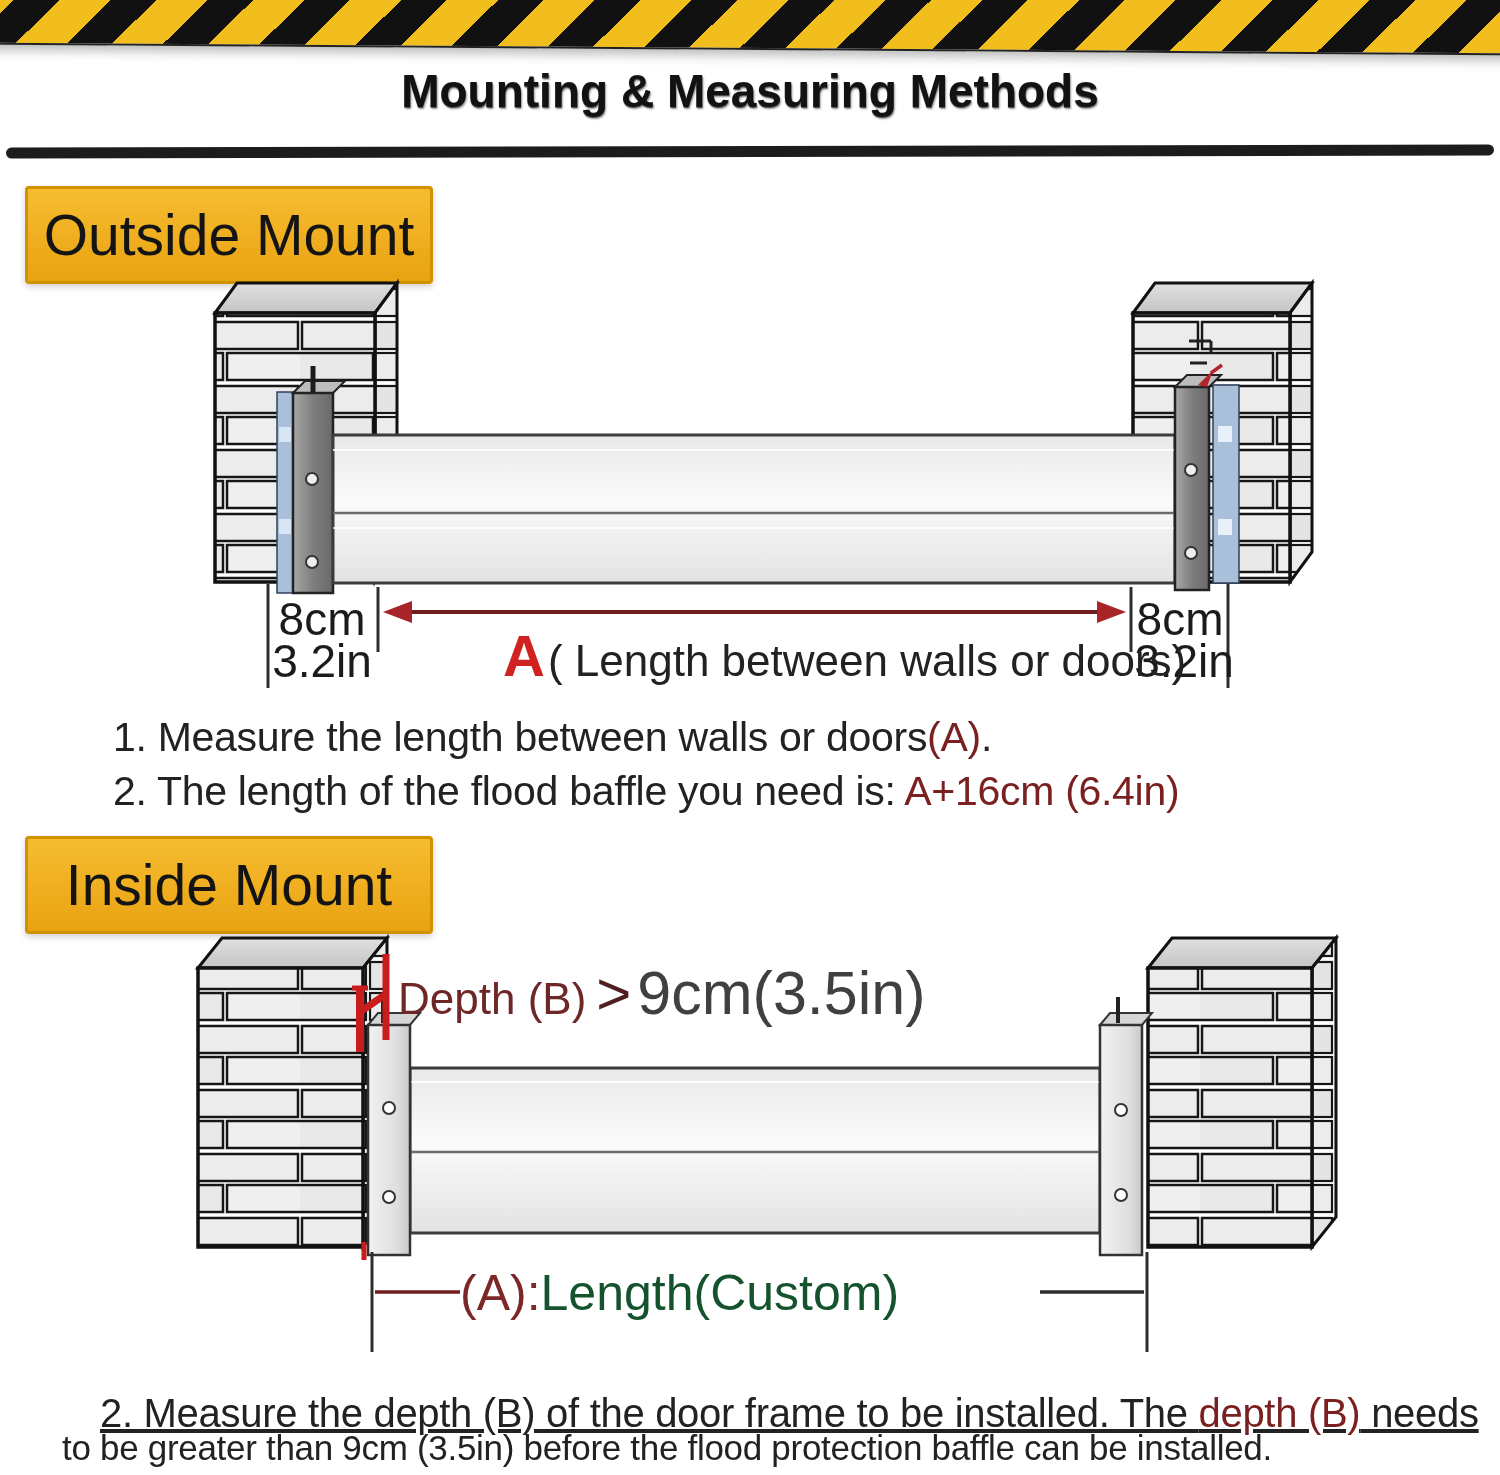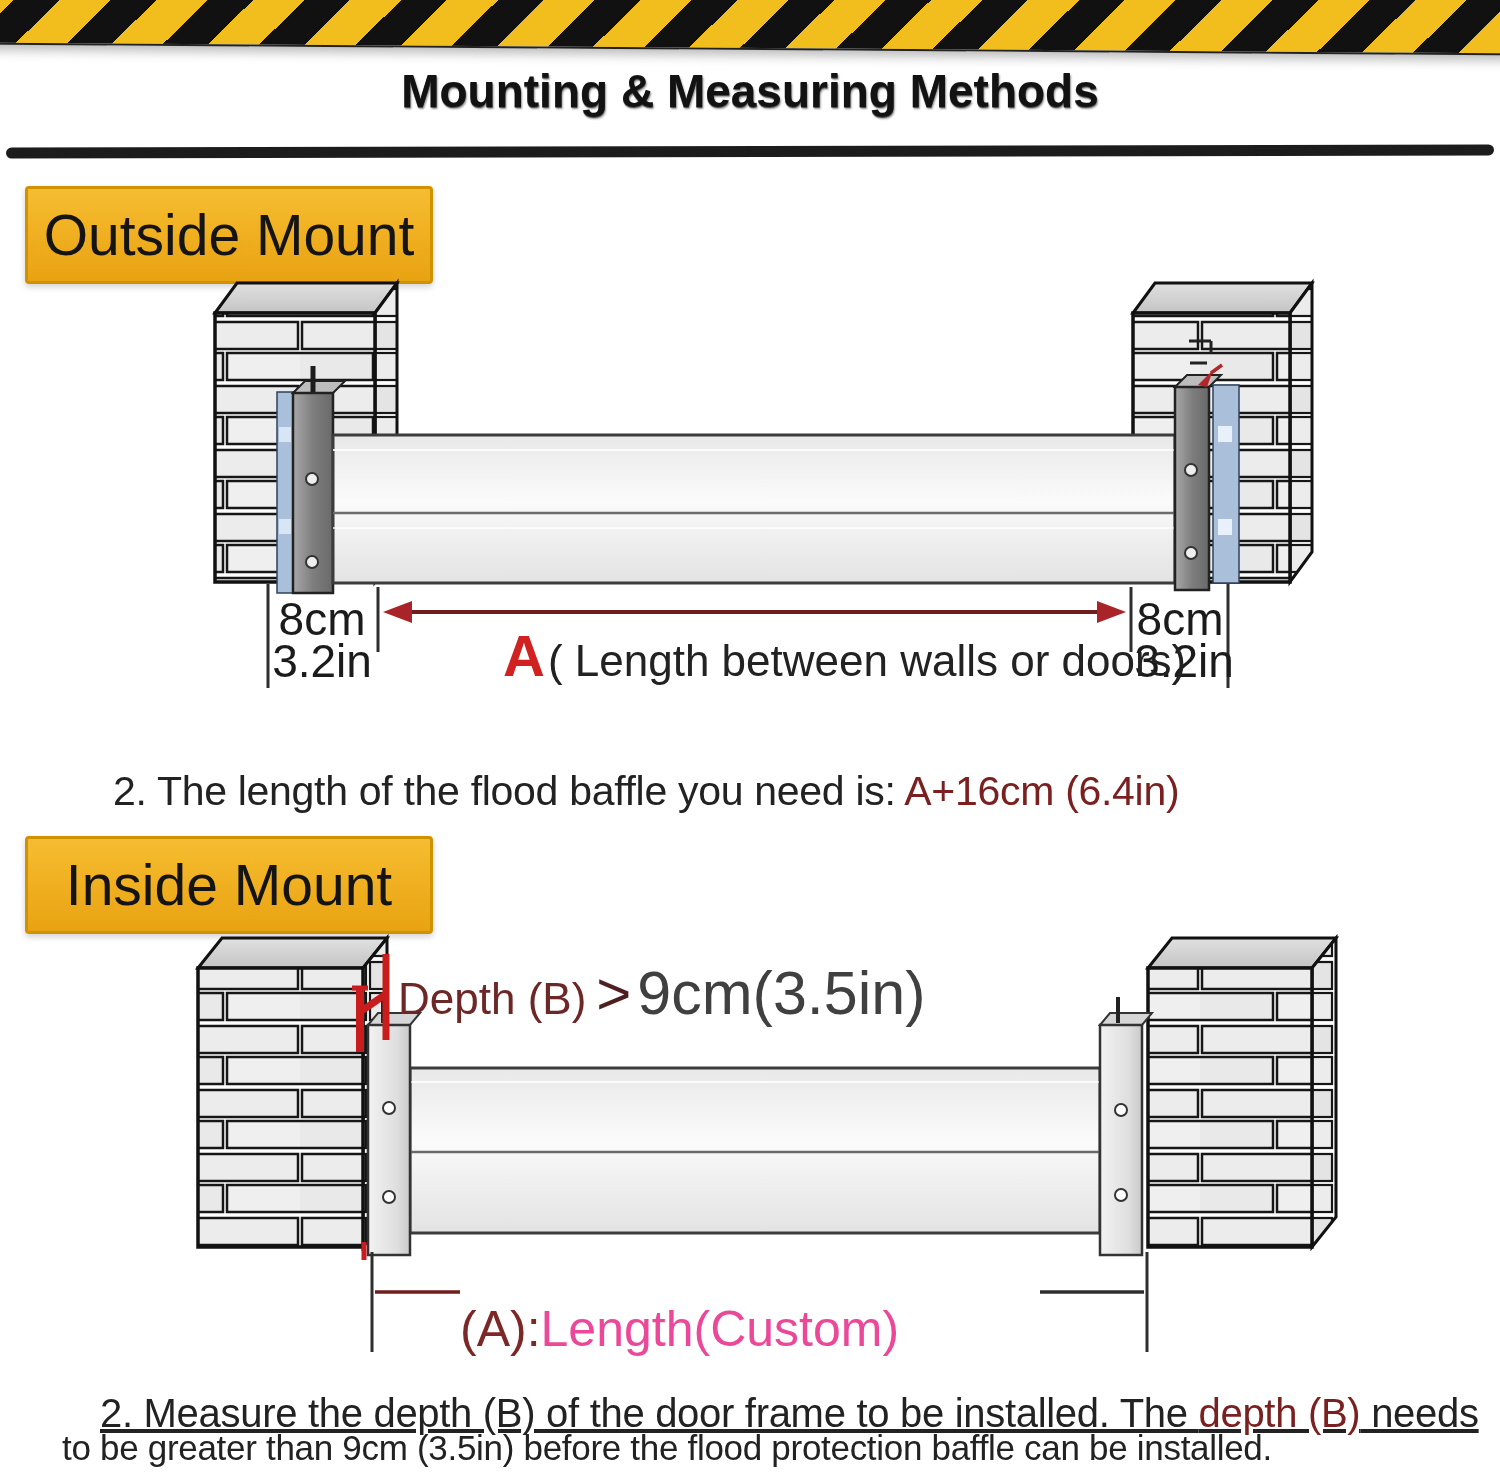--- a/index.html
+++ b/index.html
@@ -50,21 +50,21 @@
   .inline-label{position:absolute; display:flex; align-items:baseline; white-space:nowrap;}
   #out-a{left:503px; top:622px;}
   #out-a .big-a{font-size:58px; font-weight:bold; color:#d12222; margin-right:3px;}
   #out-a .cap{font-size:44px; color:#222222;}
   #in-depth{left:398px; top:958px;}
   #in-depth .dlabel{font-size:44px; color:#6e2727;}
   #in-depth .dgt{font-size:60px; color:#4f1f1f; margin:0 6px 0 10px; font-weight:300;}
   #in-depth .dval{font-size:61px; color:#404040;}
   #in-a{left:460px; top:1264px;}
   #in-a .apre{font-size:50px; color:#7d2828;}
-  #in-a .acap{font-size:50px; color:#ec4899;margin-top:36px;}
+  #in-a .acap{font-size:50px; color:#14532d;}
   
   .step{position:absolute; font-size:41px; color:#222222; letter-spacing:-0.3px; white-space:nowrap;}
   .step .hl{color:#7a2020;}
   #os1{left:113px; top:714px;}
   #os2{left:113px; top:768px;}
   #is1{left:95px;  top:1336px; font-size:40px;}
   #is2{left:100px; top:1391px; font-size:40px;text-decoration:underline;}
   #is3{left:62px;  top:1428px; font-size:35px;}
 </style>
 </head>
@@ -179,20 +179,23 @@
 
   <div class="dim-num" id="out-left-cm">8cm</div>
   <div class="dim-num" id="out-left-in">3.2in</div>
   <div class="dim-num" id="out-right-cm">8cm</div>
   <div class="dim-num" id="out-right-in">3.2in</div>
   <div class="inline-label" id="out-a">
     <span class="big-a">A</span>
     <span class="cap">( Length between walls or doors)</span>
   </div>
 
+  <div class="step" id="os1">
+    <span>1. Measure the length between walls or doors</span><span class="hl">(A)</span><span>.</span>
+  </div>
   <div class="step" id="os2">
     <span>2. The length of the flood baffle you need is: </span><span class="hl">A+16cm (6.4in)</span><span></span>
   </div>
 
   <div class="mount-label" id="label-inside">
     <span>Inside Mount</span>
   </div>
 
   <svg class="diagram" id="svg-inside" viewBox="0 925 1500 440">
 

